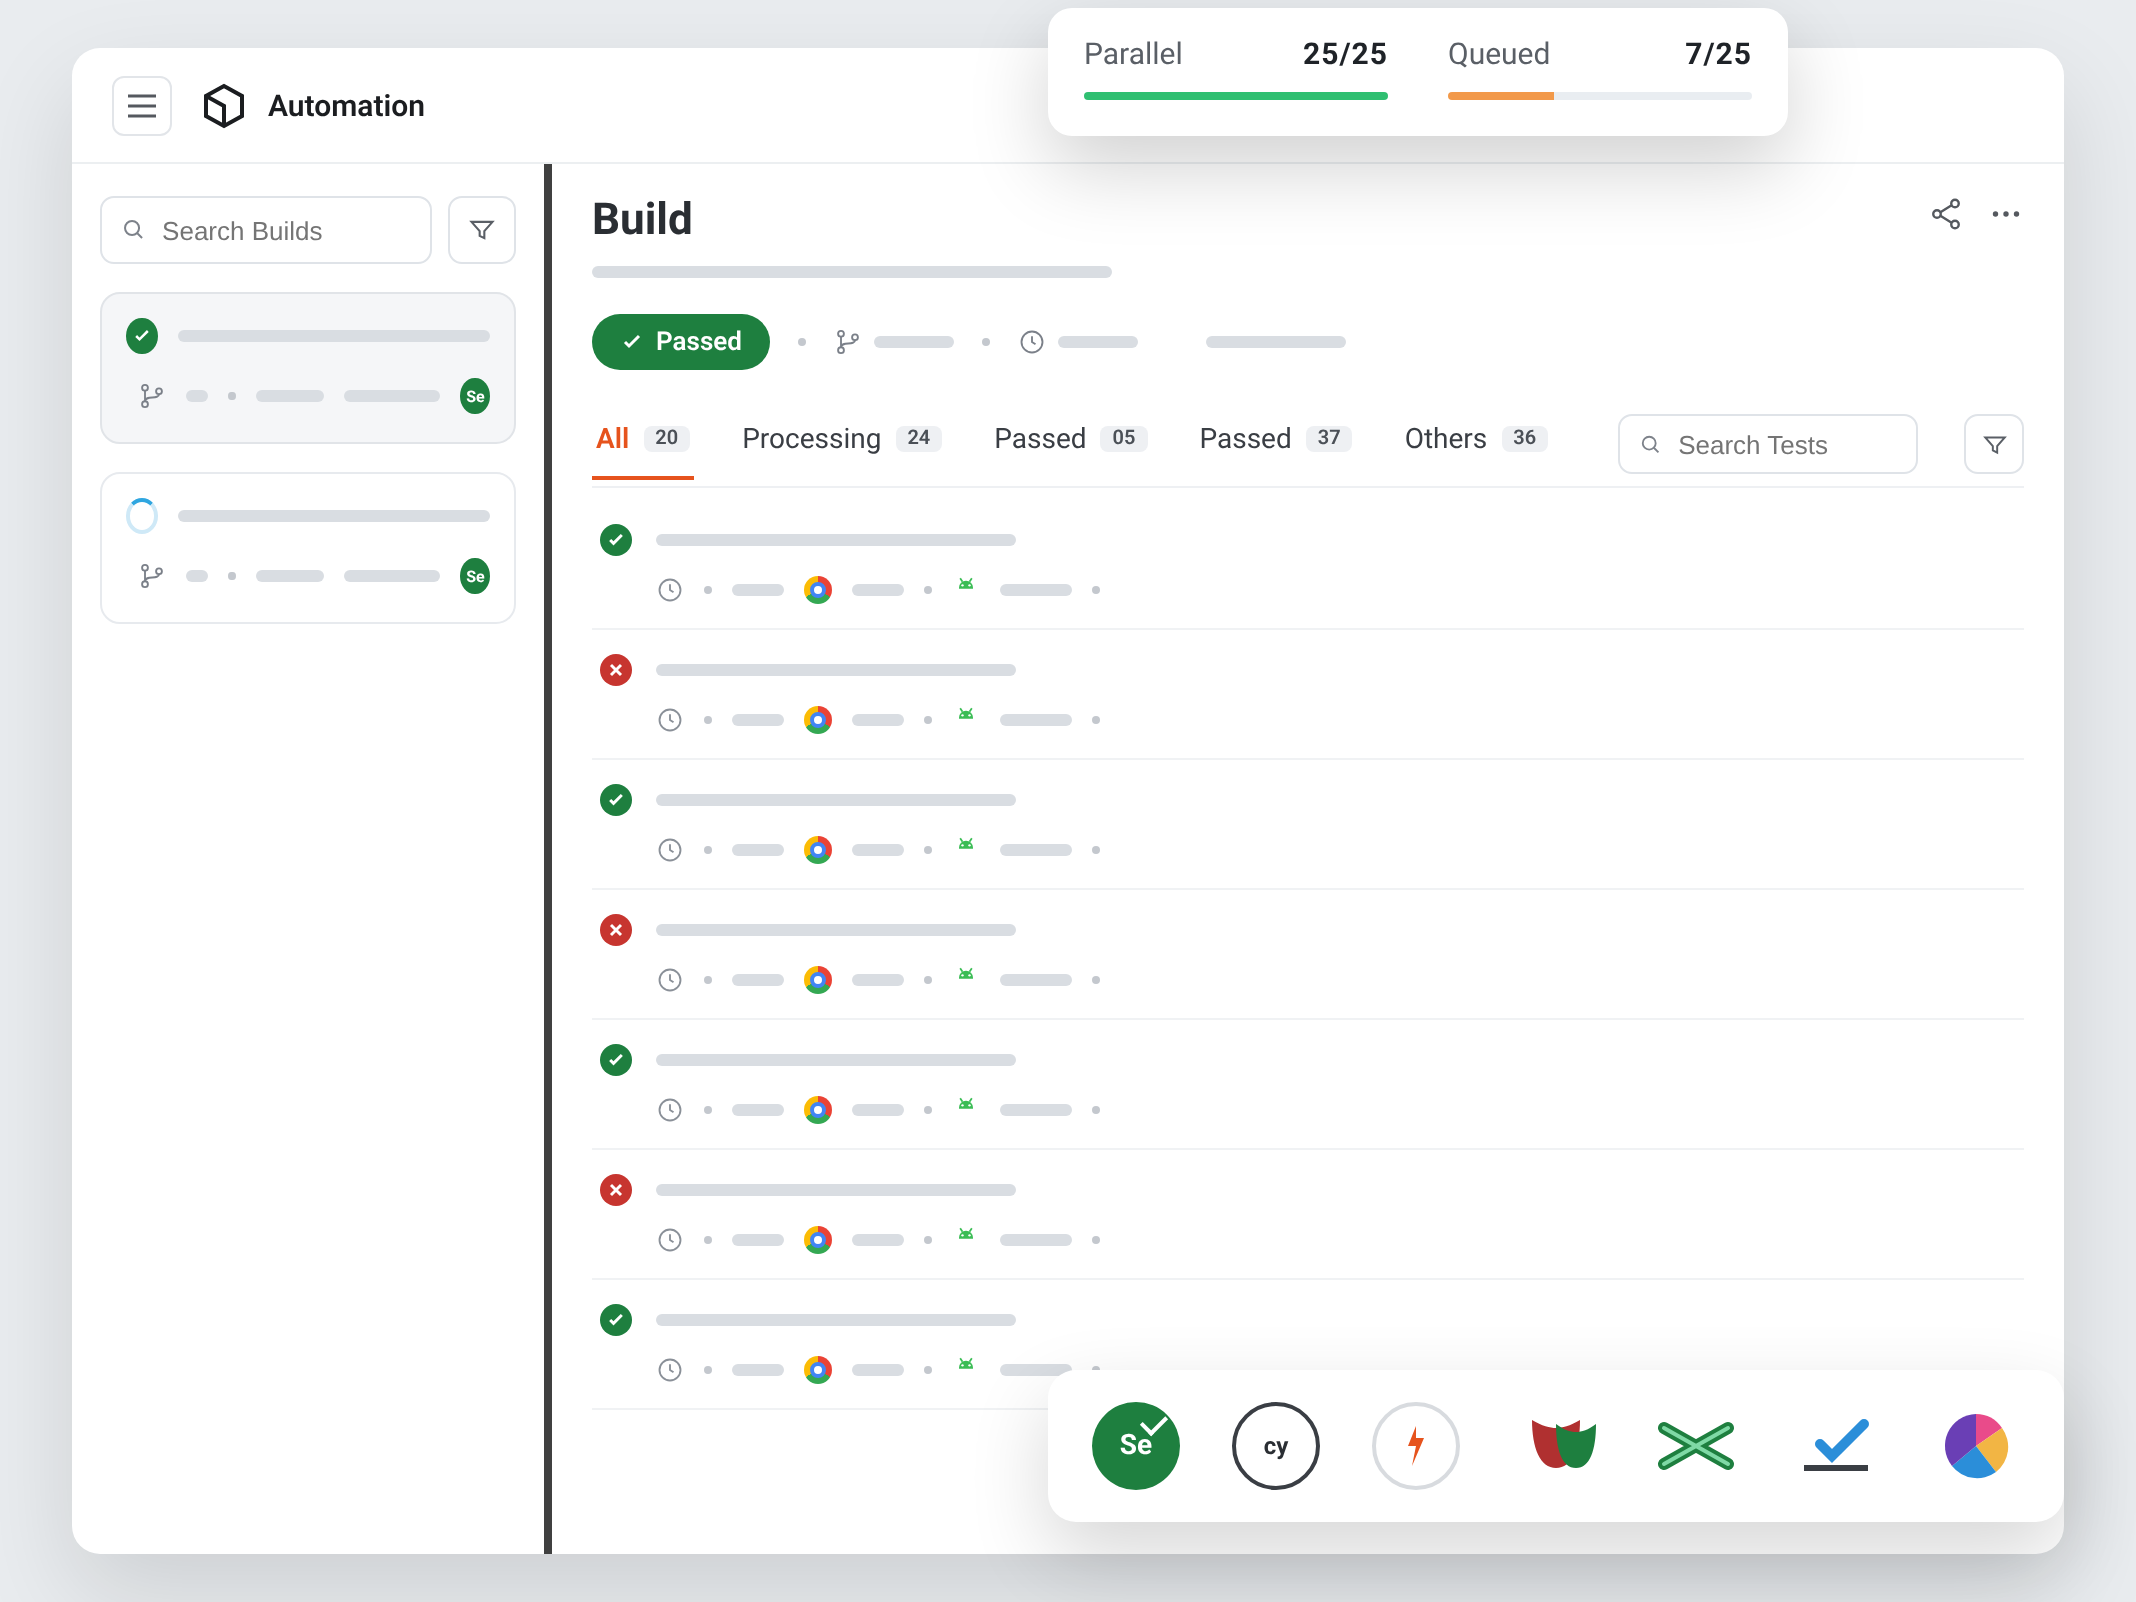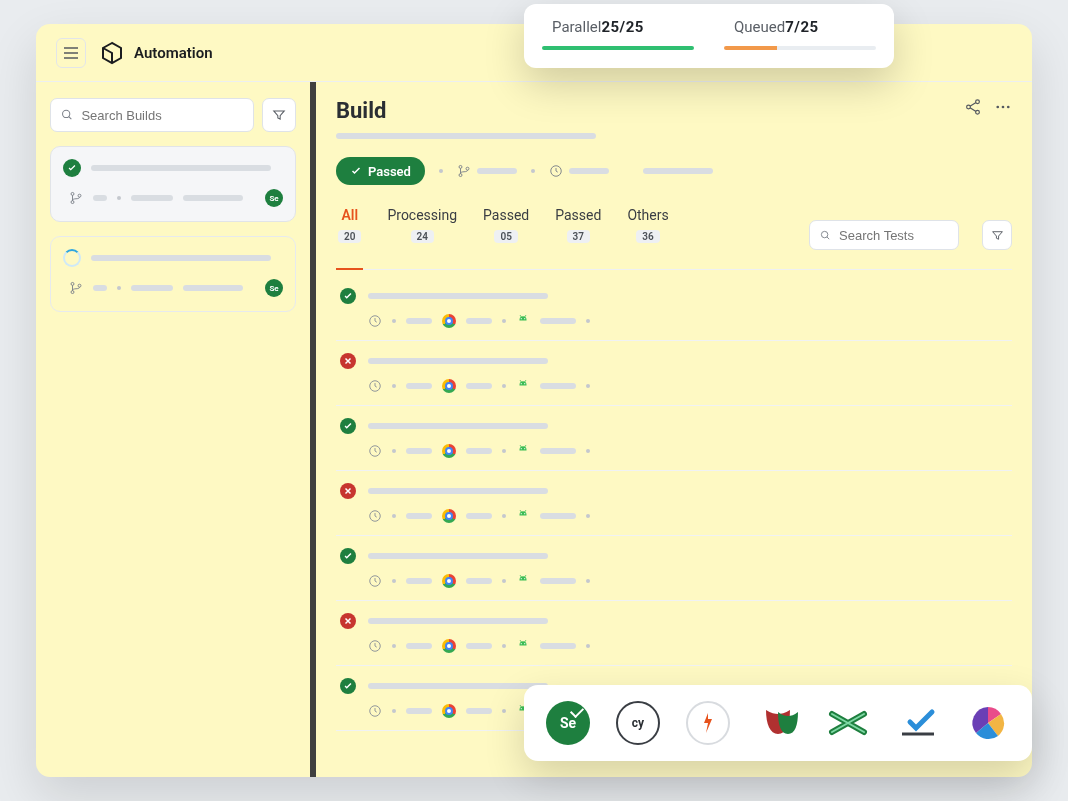--- a/index.html
+++ b/index.html
@@ -1,25 +1,25 @@
 <!DOCTYPE html>
 <html><head>
 <meta charset="utf-8">
 <style>
   * { box-sizing: border-box; margin: 0; padding: 0; }
   html, body { width: 1068px; height: 801px; font-family: -apple-system, BlinkMacSystemFont, "Segoe UI", Roboto, sans-serif; background: #e9ecef; overflow: hidden; }
   .frame { position: relative; width: 1068px; height: 801px; padding: 24px; }
-  .appwin { position: absolute; left: 36px; top: 24px; right: 36px; bottom: 24px; background: #fef9c3; border-radius: 14px; box-shadow: 0 20px 50px rgba(0,0,0,.12); display:flex; flex-direction:column; overflow:hidden; }
+  .appwin { position: absolute; left: 36px; top: 24px; right: 36px; bottom: 24px; background: #ffffff; border-radius: 14px; box-shadow: 0 20px 50px rgba(0,0,0,.12); display:flex; flex-direction:column; overflow:hidden; }
   .topbar { height: 58px; display:flex; align-items:center; padding: 0 20px; border-bottom: 1px solid #eceff1; gap: 14px; }
   .menu-btn { width: 30px; height: 30px; border:1px solid #e2e5e9; border-radius:6px; display:flex; align-items:center; justify-content:center; color:#55595f; }
   .logo { display:flex; align-items:center; gap: 10px; }
   .logo-mark { width: 24px; height: 24px; display:flex; align-items:center; justify-content:center; }
   .app-title { font-size: 15px; font-weight: 600; color:#1b1d20; }
   .body { flex: 1; display:flex; min-height:0; }
-  .sidebar { width: 280px; border-right: 6px solid #404040; padding: 16px 14px; }
+  .sidebar { width: 240px; border-right: 4px solid #404040; padding: 16px 14px; }
   .search-row { display:flex; gap: 8px; }
   .search { flex:1; height: 34px; border:1px solid #dfe3e8; border-radius: 7px; display:flex; align-items:center; padding: 0 10px; gap: 8px; color:#6b7078; background:#fff; }
   .search input { border:none; outline:none; font-size: 13px; width: 100%; color:#2b2f33; background:transparent; }
   .filter-btn { width: 34px; height: 34px; border:1px solid #dfe3e8; border-radius: 7px; display:flex; align-items:center; justify-content:center; color:#5a5f66; background:#fff; }
   .build-card { margin-top: 14px; border:1px solid #e7eaee; border-radius: 10px; padding: 12px 12px 14px; }
   .build-card.active { background:#f5f6f8; border-color:#e1e4e8; }
   .bc-row1 { display:flex; align-items:center; gap: 10px; }
   .status-dot { width: 18px; height: 18px; border-radius: 50%; display:flex; align-items:center; justify-content:center; }
   .status-dot.pass { background:#1e7f3f; color:#fff; }
   .status-dot.spin { width:18px; height:18px; border:2px solid #cfe9f7; border-top-color:#2fa6e0; border-radius:50%; }
@@ -30,38 +30,38 @@
   .se-chip { margin-left:auto; width:18px; height:18px; border-radius:50%; background:#1e7f3f; color:#fff; font-size:8px; font-weight:700; display:flex; align-items:center; justify-content:center; }
   .main { flex:1; min-width:0; padding: 16px 20px 20px; overflow:auto; }
   .main-head { display:flex; align-items:flex-start; justify-content:space-between; }
   .main-title { font-size: 22px; font-weight: 700; color:#2a2e33; }
   .main-actions { display:flex; gap: 12px; align-items:center; color:#55595f; }
   .sub-ph { margin-top: 10px; }
   .build-meta { display:flex; align-items:center; gap: 14px; margin-top: 18px; }
   .passed-pill { background:#1e7f3f; color:#fff; height: 28px; padding: 0 14px; border-radius: 14px; display:flex; align-items:center; gap: 6px; font-size: 13px; font-weight: 600; }
   .meta-item { display:flex; align-items:center; gap: 6px; color:#7b8089; }
   .tabs-row { display:flex; align-items:center; margin-top: 22px; border-bottom: 1px solid #eef0f3; gap: 22px; }
-  .tab { display:flex; align-items:center; gap: 7px; padding: 0 2px 25px; font-size: 14px; color:#3a3e44; border-bottom: 2px solid transparent; margin-bottom:-1px;flex-direction:column; }
+  .tab { display:flex; align-items:center; gap: 7px; padding: 0 2px 10px; font-size: 14px; color:#3a3e44; border-bottom: 2px solid transparent; margin-bottom:-1px; }
   .tab.active { color:#e6531d; border-bottom-color:#e6531d; font-weight:600; }
   .count-badge { background:#eef0f3; color:#4b5057; font-size: 10px; font-weight:600; border-radius: 4px; padding: 1px 6px; }
   .tabs-right { margin-left:auto; display:flex; gap: 23px; padding-bottom:6px; }
   .test-list { margin-top: 6px; }
   .test-row { border-bottom: 1px solid #f0f2f4; padding: 12px 4px; }
   .tr-top { display:flex; align-items:center; gap: 12px; }
   .tr-status { width:16px; height:16px; border-radius:50%; display:flex; align-items:center; justify-content:center; }
   .tr-status.pass { background:#1e7f3f; }
   .tr-status.fail { background:#c7352f; }
   .tr-sub { display:flex; align-items:center; gap: 10px; margin-top: 10px; padding-left: 28px; }
   .clock { width:14px; height:14px; color:#8a9098; }
   .chrome { width:14px;height:14px;border-radius:50%; background: conic-gradient(#ea4335 0 120deg,#34a853 120deg 240deg,#fbbc05 240deg 360deg); position:relative; }
   .chrome::after{content:"";position:absolute;inset:3px;border-radius:50%;background:#fff;border:2px solid #4285f4;}
   .android { width:14px;height:14px; }
   .stats-card { position:absolute; top: 4px; left: 50%; transform:translateX(-10px); width: 370px; background:#fff; border-radius: 12px; box-shadow: 0 16px 40px rgba(0,0,0,.18); padding: 14px 18px 18px; display:flex; gap: 30px; z-index: 20; }
   .stat { flex:1; }
-  .stat-top { display:flex; font-size: 15px; margin-left: 10px; }
+  .stat-top { display:flex; justify-content:space-between; font-size: 15px; }
   .stat-label { color:#5a5f66; }
   .stat-val { font-weight:700; color:#1f2328; letter-spacing:.5px; }
   .stat-bar { margin-top: 10px; height: 4px; border-radius: 2px; }
   .tools-card { position:absolute; bottom: 40px; right: 36px; background:#fff; border-radius:14px; box-shadow: 0 16px 40px rgba(0,0,0,.16); padding: 16px 22px; display:flex; gap: 26px; z-index:20; }
   .tool { width: 44px; height:44px; border-radius:50%; display:flex; align-items:center; justify-content:center; font-weight:700; }
   .t-se { background:#1e7f3f; color:#fff; font-size:14px; position:relative; }
   .t-se::after{content:"";position:absolute;top:6px;right:7px;width:10px;height:6px;border-left:2px solid #fff;border-bottom:2px solid #fff;transform:rotate(-45deg);}
   .t-cy { border:2px solid #3a3e44; color:#2a2e33; font-size:12px; }
   .t-ring { border:2px solid #d8dbdf; }
   .t-bolt { color:#e6531d; }

